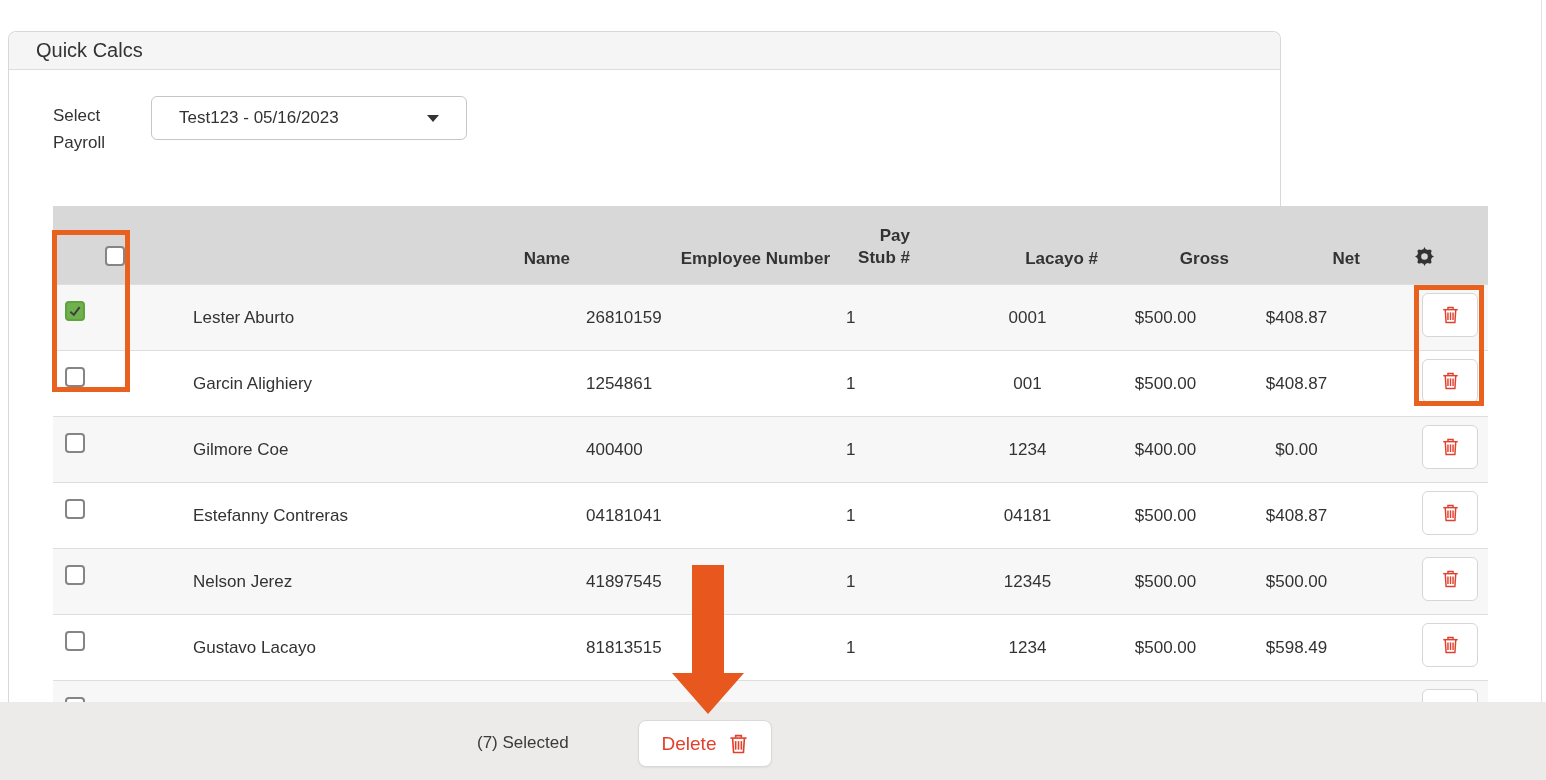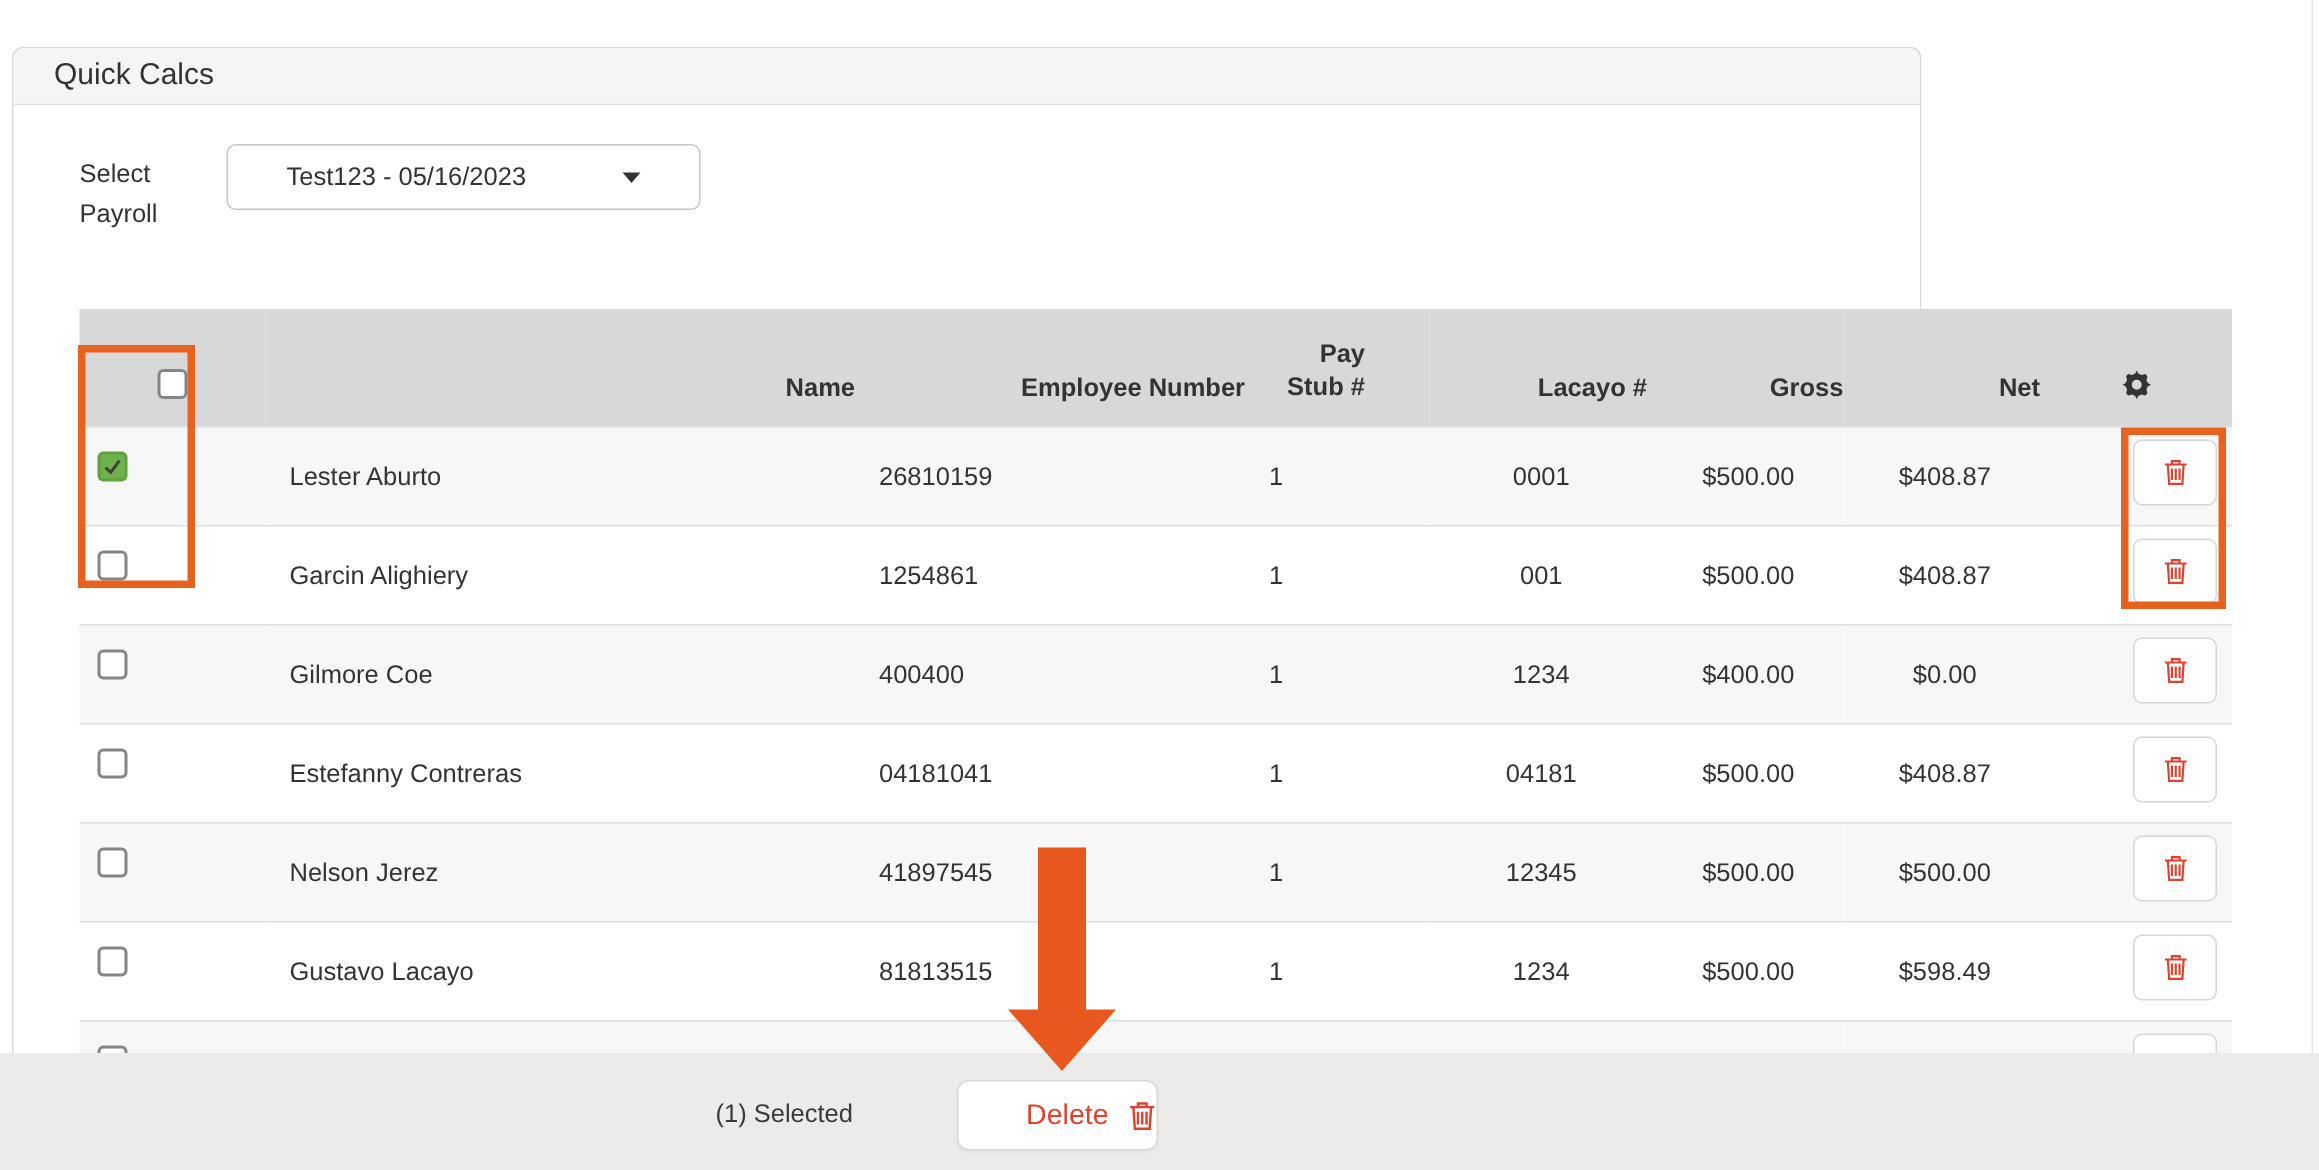--- a/index.html
+++ b/index.html
@@ -30,21 +30,21 @@
   
   .select-label {
     position: absolute; left: 44px; top: 70px; width: 78px;
     font-size: 17px; line-height: 27px; color: #333;
   }
   .payroll-dropdown {
     position: absolute; left: 142px; top: 64px;
     width: 316px; height: 44px;
     background: #fff; border: 1px solid #c6c6c6; border-radius: 6px;
     display: flex; align-items: center;
-    padding: 0 39px; cursor: pointer;
+    padding: 0 27px; cursor: pointer;
   }
   .payroll-dropdown .value { font-size: 17px; color: #333; flex: 1; }
   .caret-down {
     width: 0; height: 0;
     border-left: 6px solid transparent; border-right: 6px solid transparent;
     border-top: 7px solid #333;
   }
 
   
   .table-wrap { position: absolute; left: 44px; top: 174px; width: 1435px; }
@@ -102,21 +102,21 @@
     background: #ECEBE9; z-index: 5;
   }
   .selected-text {
     position: absolute; left: 477px; top: 31px;
     font-size: 17px; color: #3a3a3a;
   }
   .footer-delete-btn {
     position: absolute; left: 638px; top: 18px;
     width: 134px; height: 47px;
     background: #fff; border: 1px solid #d9d9d9; border-radius: 8px;
-    display: flex; align-items: center; justify-content: flex-end; gap: 13px;
+    display: flex; align-items: center; justify-content: center; gap: 13px;
     cursor: pointer; box-shadow: 0 1px 2px rgba(0,0,0,0.06);
   }
   .footer-delete-btn .lbl { font-size: 19px; color: #E3402C; }
 
   
   .annot-box { position: absolute; border: 5px solid #E8611F; z-index: 10; pointer-events: none; }
   .annot-box.select-col { left: 52px; top: 230px; width: 78px; height: 162px; }
   .annot-box.delete-col { left: 1414px; top: 285px; width: 70px; height: 121px; }
   .annot-arrow { position: absolute; left: 660px; top: 560px; z-index: 11; pointer-events: none; }
 
@@ -363,21 +363,21 @@
         </svg>
       </span>
     </td>
   </tr>
         </tbody>
     </table>
   </div>
 </div>
 
 <div class="footer-bar">
-  <span class="selected-text">(1) Selected</span>
+  <span class="selected-text">(7) Selected</span>
   <span class="footer-delete-btn">
     <span class="lbl">Delete</span>
     <svg width="19" height="21" viewBox="0 0 20 22">
       <g fill="none" stroke="#E3402C" stroke-width="1.7">
         <path d="M7 5V2.7h6V5"></path>
           <line x1="1.5" y1="5.3" x2="18.5" y2="5.3"></line>
         <path d="M3.8 5.3l1 15.2h10.4l1-15.2"></path>
         <line x1="7" y1="8.5" x2="7" y2="17.5"></line>
           <line x1="10" y1="8.5" x2="10" y2="17.5"></line>
           <line x1="13" y1="8.5" x2="13" y2="17.5"></line>

